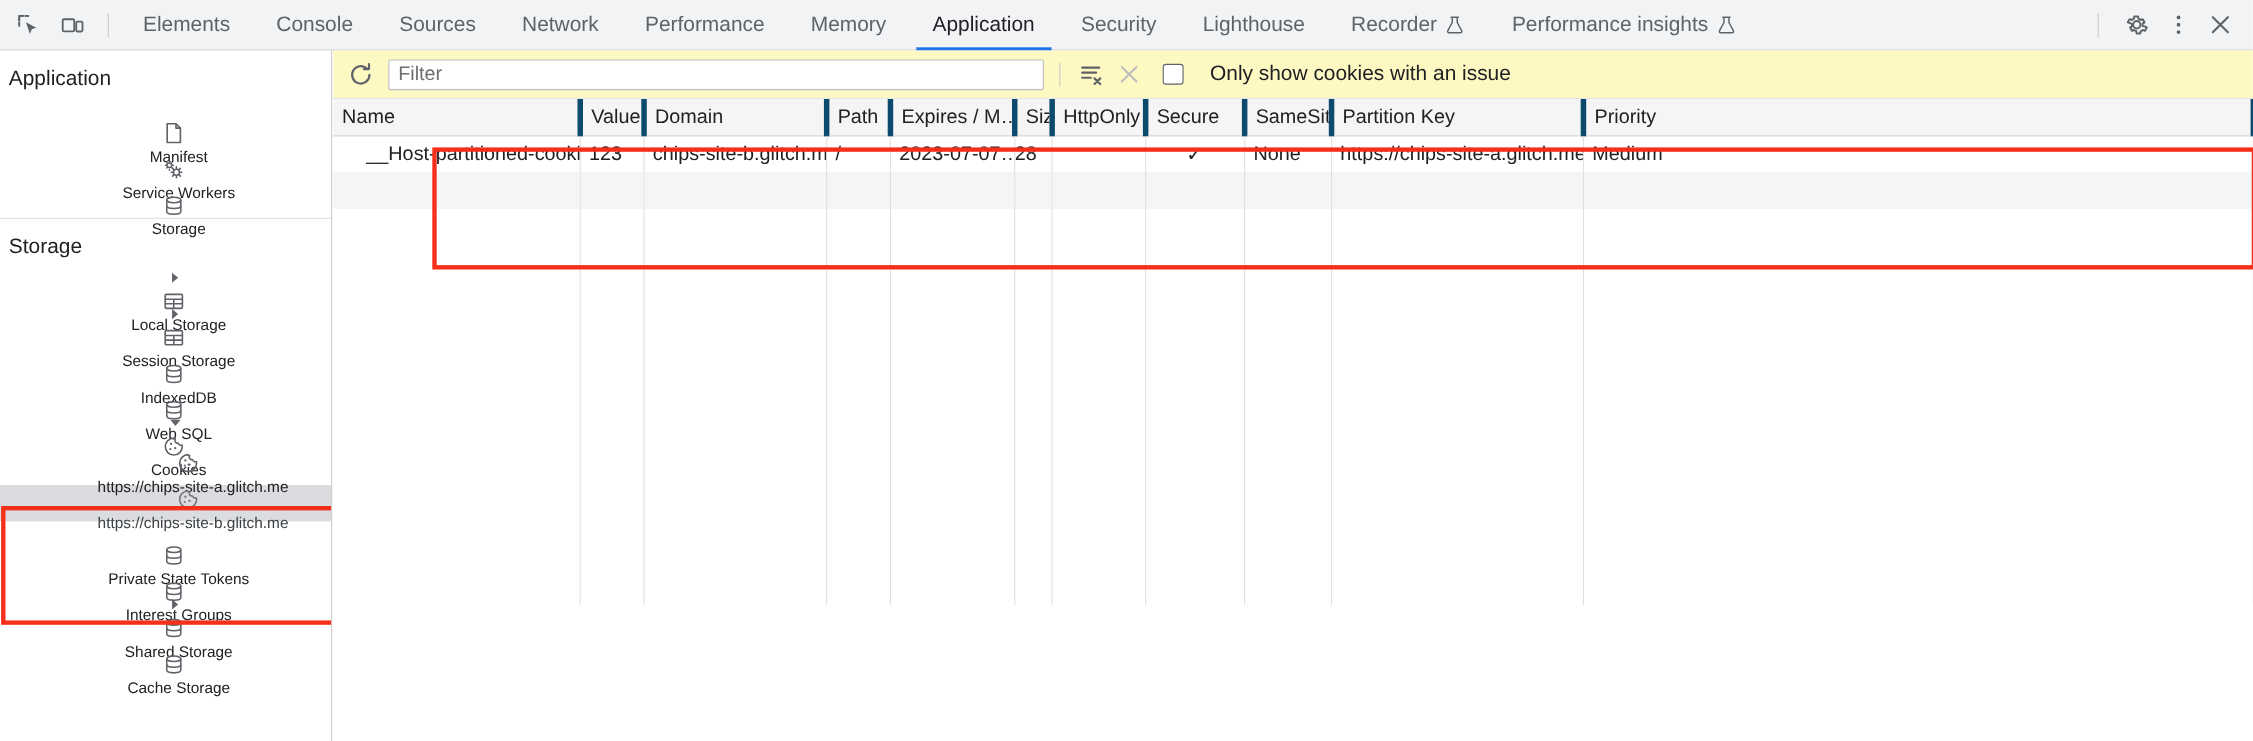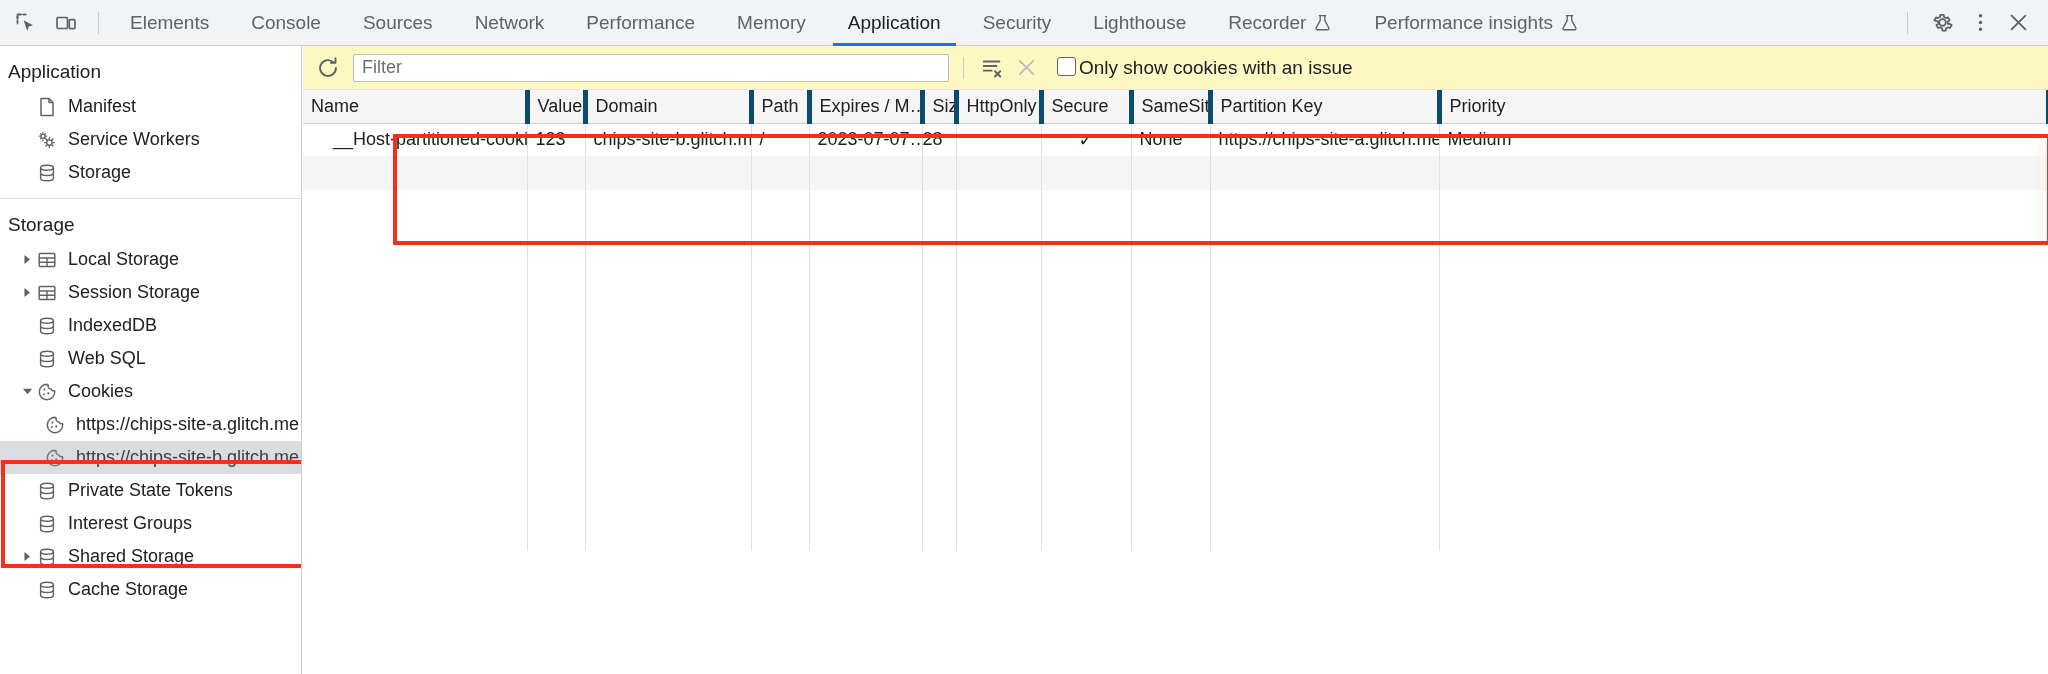--- a/index.html
+++ b/index.html
@@ -61,24 +61,25 @@
   }
   .sb-section { padding-top: 10px; }
   .sb-section + .sb-section { border-top: 1px solid #e0e0e0; margin-top: 9px; }
   .sb-title {
     font-size: 19px; color: #202124;
     padding: 5px 0 7px 8px;
   }
   .sb-item {
     display: flex; align-items: center;
     height: 33px;
-    font-size: 18px;
+    font-size: 14px;
     color: #202124;
     padding-left: 8px;
     white-space: nowrap;
+    flex-direction: column;
   }
   .sb-item.selected { background: #dadce0; color: #3c4043; }
   .sb-arrow {
     width: 18px; flex: 0 0 18px;
     display: flex; align-items: center; justify-content: center;
   }
   .sb-arrow.spacer { visibility: hidden; }
   .sb-ico {
     width: 26px; flex: 0 0 26px;
     display: flex; align-items: center; justify-content: flex-start;
@@ -124,21 +125,21 @@
     color: #5f6368;
     padding: 0 8px;
     font-family: "Liberation Sans", sans-serif;
     background: #fff;
     outline: none;
   }
   .filter-input::placeholder { color: #6e6e6e; opacity: 1; }
   .fb-sep { width: 1px; height: 22px; background: #cacaca; margin: 0 11px 0 14px; }
   .fb-icon { width: 34px; height: 30px; display: flex; align-items: center; justify-content: center; }
   .fb-check-wrap {
-    display: flex; align-items: flex-start; margin-left: 14px; gap: 3px;
+    display: flex; align-items: center; margin-left: 14px; gap: 24px;
   }
   .fb-checkbox {
     width: 19px; height: 19px;
     border: 1.6px solid #5f6368;
     border-radius: 3px;
     background: #fff;
   }
   .fb-check-label { font-size: 19px; color: #202124; white-space: nowrap; }
 
   

